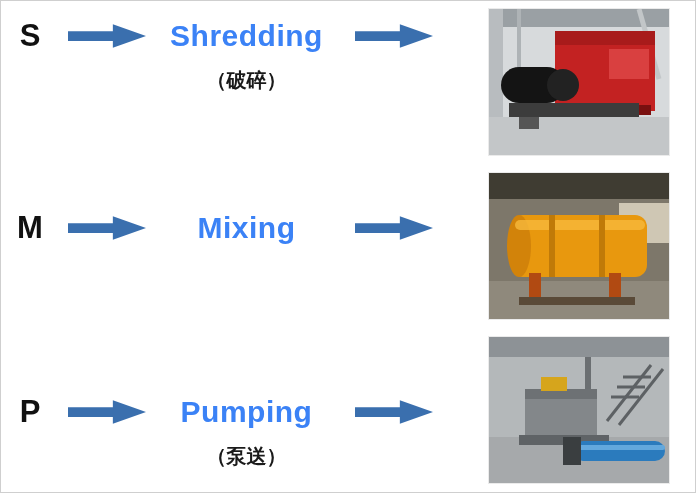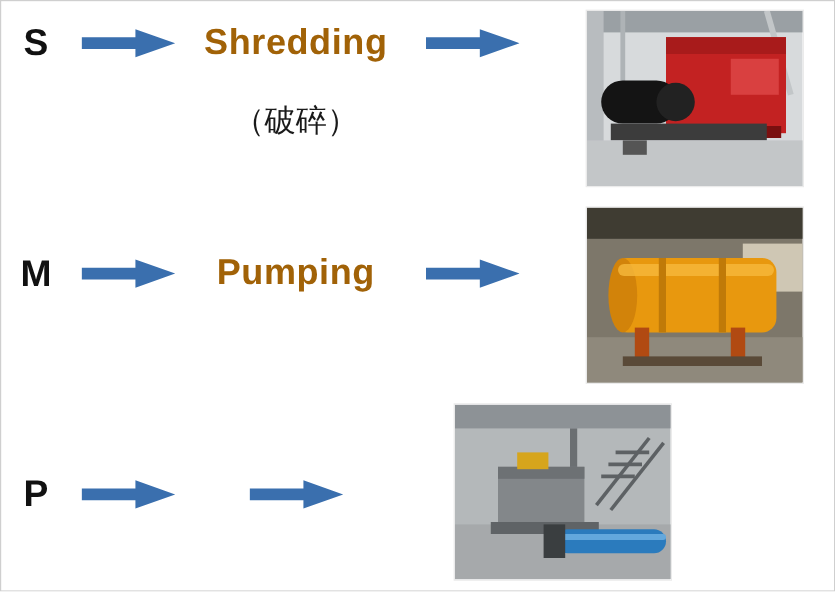--- a/index.html
+++ b/index.html
@@ -38,31 +38,30 @@
     height: 42px;
     display: flex;
     align-items: center;
     justify-content: center;
     color: var(--arrow-color, #3a6fae);
   }
   .arrowbox svg { display: block; }
   .term {
     font-size: 30px;
     font-weight: bold;
-    color: #a16207;
+    color: #3b82f6;
     line-height: 42px;
     letter-spacing: 0.5px;
   }
   .translation {
-    font-size: 26px;
-    font-weight: normal;
+    font-size: 20px;
+    font-weight: bold;
     color: #1a1a1a;
     line-height: 46px;
     font-family: "DejaVu Serif", "Liberation Serif", serif;
-    margin-top: 21px;
   }
   .photocell { height: 100%; }
   .photo {
     width: 180px;
     height: 146px;
     margin: 8px 0 0 40px;
     overflow: hidden;
     box-shadow: 0 0 0 1px rgba(0,0,0,0.08);
   }
   .photo svg { display: block; }
@@ -111,21 +110,21 @@
   </div>
 
   <div class="row row-2">
     <div class="cell letter">M</div>
     <div class="cell arrowbox">
       <svg width="78" height="26" viewBox="0 0 80 26">
           <polygon points="0,8 46,8 46,1 80,13 46,25 46,18 0,18" fill="currentColor"></polygon>
         </svg>
     </div>
     <div class="cell">
-      <div class="term">Pumping</div>
+      <div class="term">Mixing</div>
     </div>
     <div class="cell arrowbox">
       <svg width="78" height="26" viewBox="0 0 80 26">
           <polygon points="0,8 46,8 46,1 80,13 46,25 46,18 0,18" fill="currentColor"></polygon>
         </svg>
     </div>
     <div class="photocell">
       <div class="photo">
         <svg width="180" height="146" viewBox="0 0 180 146">
           <rect width="180" height="146" fill="#7d776a"></rect>
@@ -144,20 +143,24 @@
       </div>
     </div>
   </div>
 
   <div class="row row-3">
     <div class="cell letter">P</div>
     <div class="cell arrowbox">
       <svg width="78" height="26" viewBox="0 0 80 26">
           <polygon points="0,8 46,8 46,1 80,13 46,25 46,18 0,18" fill="currentColor"></polygon>
         </svg>
+    </div>
+    <div class="cell">
+      <div class="term">Pumping</div>
+      <div class="translation">（泵送）</div>
     </div>
     <div class="cell arrowbox">
       <svg width="78" height="26" viewBox="0 0 80 26">
           <polygon points="0,8 46,8 46,1 80,13 46,25 46,18 0,18" fill="currentColor"></polygon>
         </svg>
     </div>
     <div class="photocell">
       <div class="photo">
         <svg width="180" height="146" viewBox="0 0 180 146">
           <rect width="180" height="146" fill="#b4b8ba"></rect>

